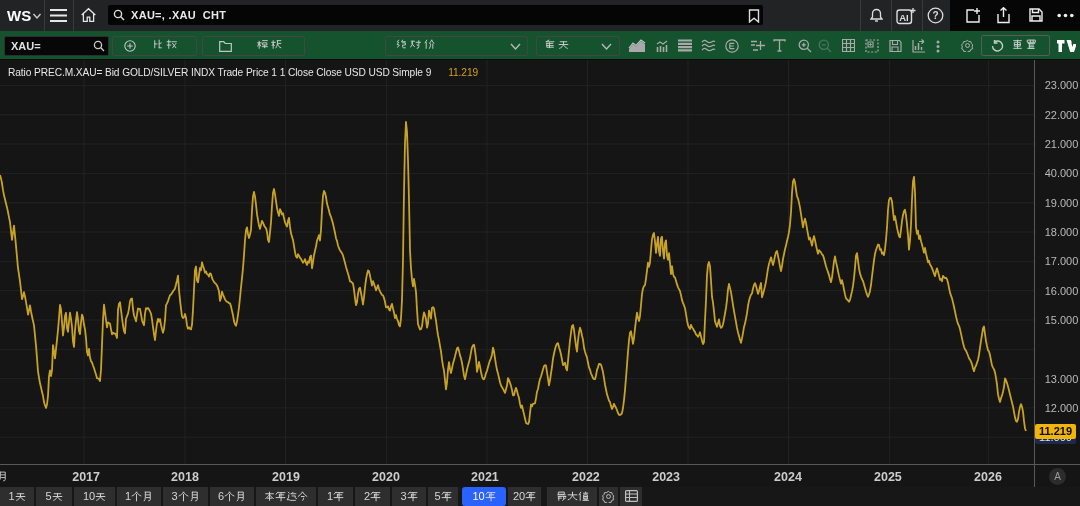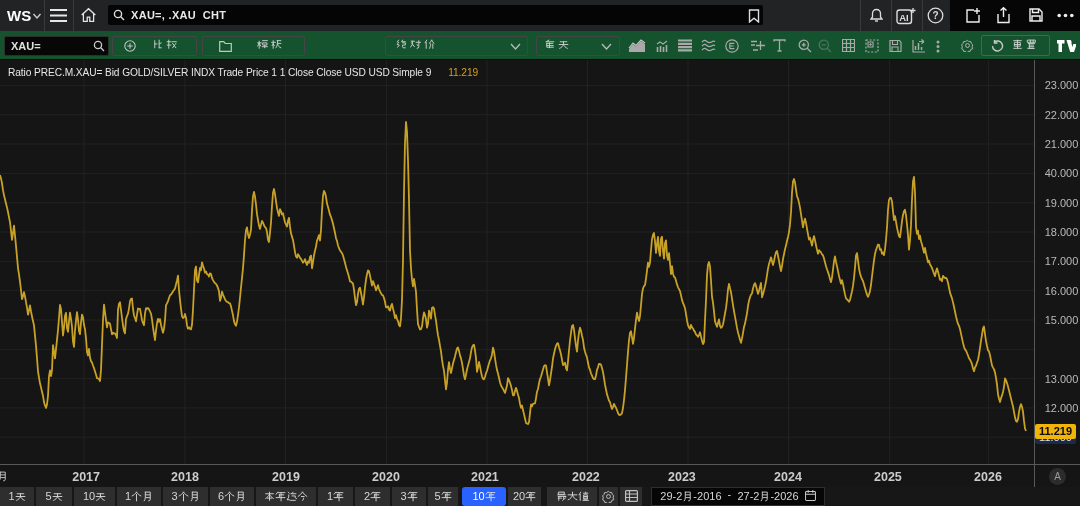--- a/index.html
+++ b/index.html
@@ -307,21 +307,21 @@
     </svg>
 <svg class="abs" style="left:1034px;top:464px" width="1" height="23" viewBox="0 0 1 23">
       <path d="M.5 0V23" stroke="#585858"></path>
     </svg>
 <div class="ylabel" style="left:68px;top:470px;width:32px;text-align:right">2017</div>
 <div class="ylabel" style="left:169px;top:470px;width:32px;text-align:center">2018</div>
 <div class="ylabel" style="left:270px;top:470px;width:32px;text-align:center">2019</div>
 <div class="ylabel" style="left:370px;top:470px;width:32px;text-align:center">2020</div>
 <div class="ylabel" style="left:471px;top:470px;width:32px;text-align:left">2021</div>
 <div class="ylabel" style="left:572px;top:470px;width:32px;">2022</div>
-<div class="ylabel" style="left:668px;top:470px;width:32px;text-align:left">2023</div>
+<div class="ylabel" style="left:648px;top:470px;width:32px;text-align:right">2023</div>
 <div class="ylabel" style="left:772px;top:470px;width:32px;text-align:center">2024</div>
 <div class="ylabel" style="left:874px;top:470px;width:32px;text-align:left">2025</div>
 <div class="ylabel" style="left:972px;top:470px;width:32px;text-align:center">2026</div>
 <svg class="abs cj" style="left:-3px;top:471px;stroke:#c9c9c9" viewBox="0 0 20 20">
       <use href="#g-yue"></use>
     </svg>
 <div class="abs" style="left:1049px;top:468px;width:17px;height:17px;background:#2c2c2c;border-radius:50%;color:#9a9a9a;font-size:10px;text-align:center;line-height:17px">A</div>
 
 <div id="bbar" class="abs">
 <div class="bcell" style="left:0px;width:34px">1<svg class="cj" style="vertical-align:-2px" viewBox="0 0 20 20">
@@ -383,21 +383,13 @@
           <use href="#g-nian"></use>
         </svg></div>
 <div class="bcell" style="left:599px;width:19px"><svg style="margin-top:3px" width="13" height="13" viewBox="0 0 20 20">
           <path d="M10 2l2 2h3l1 3 2 2-1 3 1 3-3 1-1 3h-3l-2 2-2-2H4l-1-3-2-1 1-3-1-3 2-2 1-3h3z" stroke="#c0c0c0" stroke-width="1.5" fill="none"></path>
           <circle cx="10" cy="10" r="3" stroke="#c0c0c0" stroke-width="1.5" fill="none"></circle>
         </svg></div>
 <div class="bcell" style="left:620px;width:22px"><svg style="margin-top:3px" width="13" height="12" viewBox="0 0 13 12">
           <rect x=".6" y=".6" width="11.8" height="10.8" rx="1" stroke="#c0c0c0" stroke-width="1.2" fill="none"></rect>
           <path d="M4.5.6v10.8M.6 4h11.8M.6 7.5h11.8M4.5 4h7.9" stroke="#c0c0c0" stroke-width="1.1"></path>
         </svg></div>
-<div class="abs" style="left:651px;top:0;width:174px;height:19px;background:#060606;border:1px solid #2e2e2e;color:#d6d6d6;font-size:11px;line-height:17px;text-align:center">29-2<svg class="cj" style="vertical-align:-2px" viewBox="0 0 20 20">
-          <use href="#g-yue"></use>
-        </svg>-2016&nbsp; <span style="position:relative;top:-2px">-</span>&nbsp; 27-2<svg class="cj" style="vertical-align:-2px" viewBox="0 0 20 20">
-          <use href="#g-yue"></use>
-        </svg>-2026&nbsp; <svg width="11" height="11" viewBox="0 0 12 12" style="vertical-align:-1px">
-          <rect x=".6" y="1.6" width="10.8" height="9.8" rx="1" stroke="#c9c9c9" stroke-width="1.1" fill="none"></rect>
-          <path d="M.6 4.6h10.8M3.5 0v3M8.5 0v3" stroke="#c9c9c9" stroke-width="1.1"></path>
-        </svg></div>
 </div>
 </div>
 </body></html>

